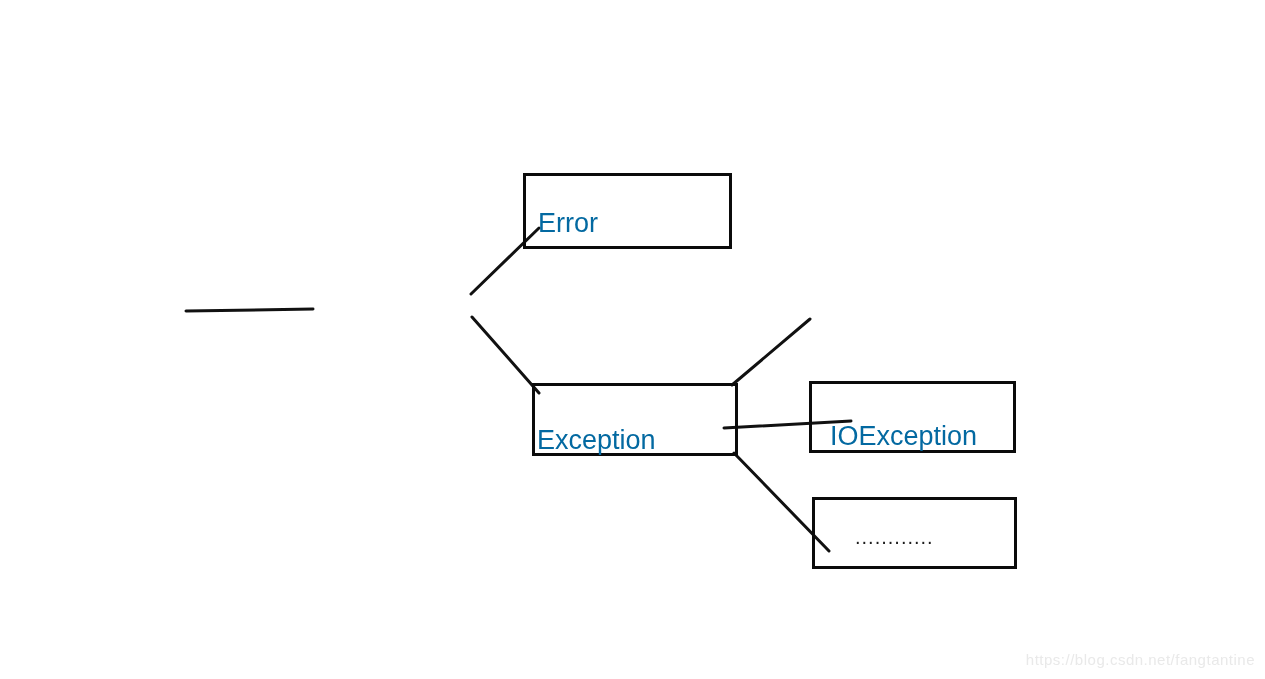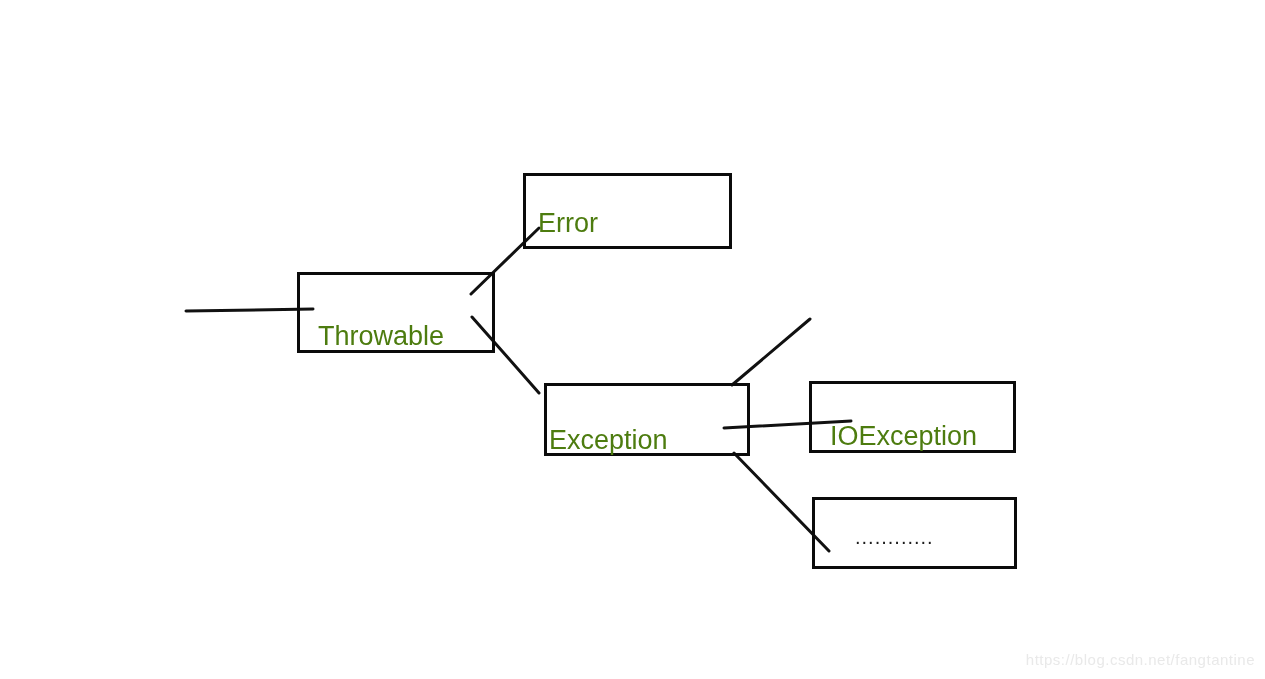--- a/index.html
+++ b/index.html
@@ -18,21 +18,21 @@
   .node-box {
     position: absolute;
     box-sizing: border-box;
     border: 3px solid #0b0b0b;
     background: transparent;
   }
   .node-label {
     position: absolute;
     font-size: 27px;
     line-height: 1;
-    color: #4d7c0f;
+    color: #0369a1;
     white-space: nowrap;
   }
   .dots-label {
     font-size: 20px;
     letter-spacing: 1px;
     color: #1d1d1d;
   }
   #edges-svg {
     position: absolute;
     left: 0;
@@ -64,30 +64,27 @@
   <svg id="edges-svg" viewBox="0 0 1265 679" xmlns="http://www.w3.org/2000/svg">
     <line x1="186" y1="311" x2="313" y2="309"></line>
     <line x1="471" y1="294" x2="539" y2="228"></line>
     <line x1="472" y1="317" x2="539" y2="393"></line>
     <line x1="732" y1="385" x2="810" y2="319"></line>
     <line x1="724" y1="428" x2="851" y2="421"></line>
     <line x1="734" y1="453" x2="829" y2="551"></line>
   </svg>
 
 
-  <div class="node-box" style="left:297px; top:272px; width:198px; height:81px;">
-    <span class="node-label" style="left:18px; top:48px;">Throwable</span>
-  </div>
 
   <div class="node-box" style="left:523px; top:173px; width:209px; height:76px;">
     <span class="node-label" style="left:12px; top:34px;">Error</span>
   </div>
 
 
-  <div class="node-box" style="left:544px; top:383px; width:206px; height:73px;">
+  <div class="node-box" style="left:532px; top:383px; width:206px; height:73px;">
     <span class="node-label" style="left:2px; top:41px;">Exception</span>
   </div>
 
   <div class="node-box" style="left:809px; top:381px; width:207px; height:72px;padding-left:44px;">
     <span class="node-label" style="left:18px; top:39px;">IOException</span>
   </div>
 
   <div class="node-box" style="left:812px; top:497px; width:205px; height:72px;">
     <span class="node-label dots-label" style="left:40px; top:27px;">............</span>
   </div>

